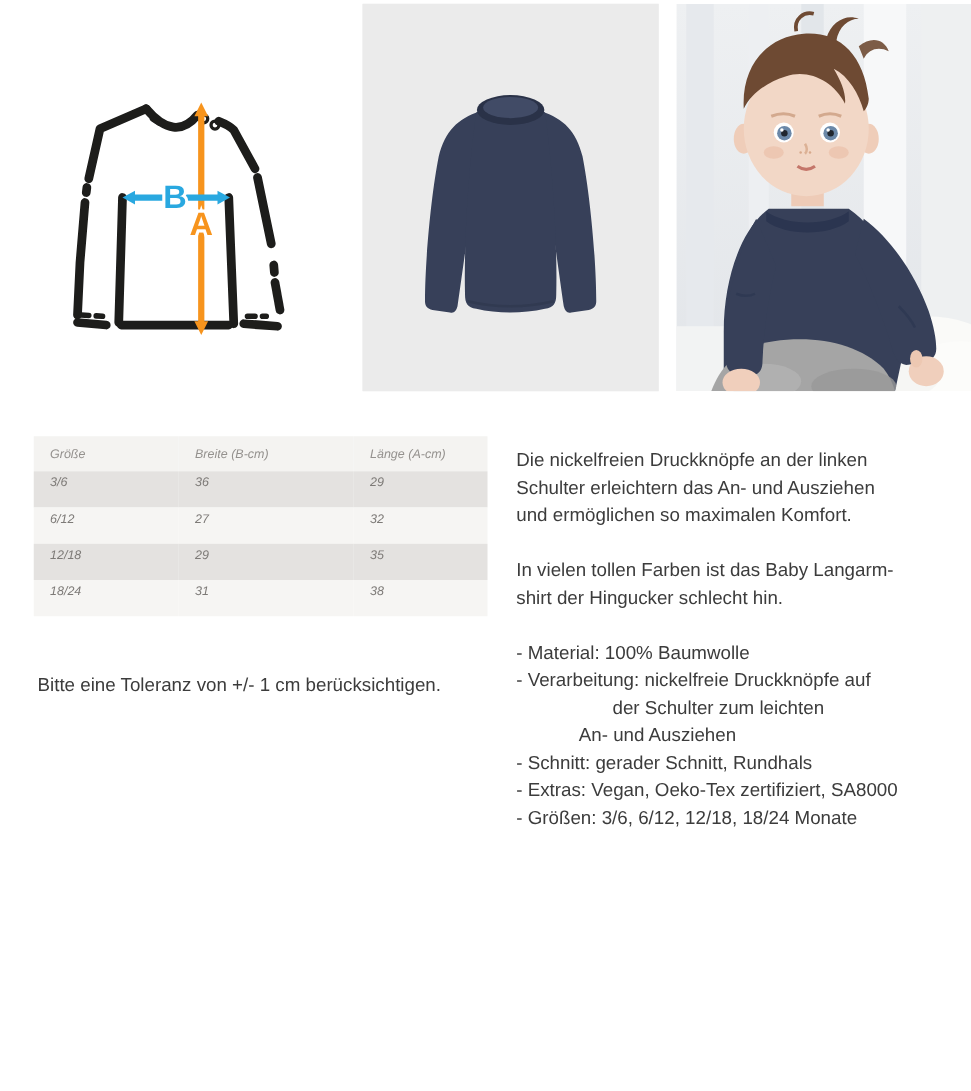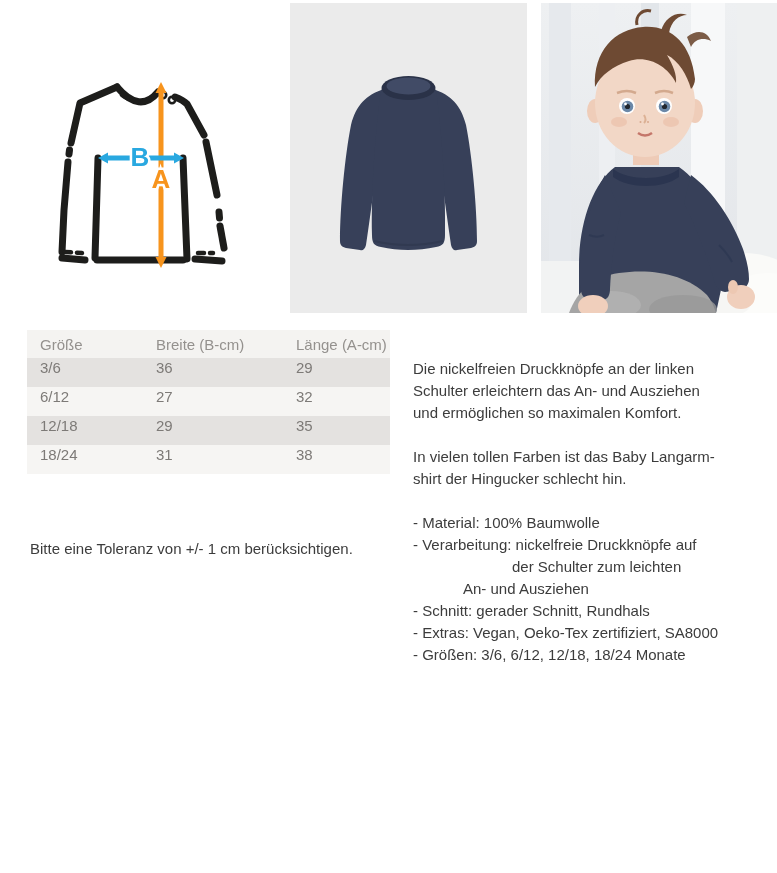--- a/index.html
+++ b/index.html
@@ -24,23 +24,24 @@
     color:var(--body-text);
   }
   figure{position:absolute;}
   #size-diagram{left:58px;top:80px;width:170px;height:190px;}
   #product-photo{left:290px;top:3px;width:237px;height:310px;background:var(--photo-bg);}
   #model-photo{left:541px;top:3px;width:236px;height:310px;overflow:hidden;}
   svg{display:block;}
 
   
   #size-table{
-    position:absolute;left:27px;top:330px;width:363px;
+    position:absolute;left:27px;top:349px;width:363px;
     border-collapse:collapse;table-layout:fixed;
-    font-size:15px;
+    font-size:10px;
+    font-style:italic;
   }
   #size-table th{
     background:var(--table-header-bg);color:var(--table-header-text);
     font-weight:normal;text-align:left;height:28px;padding:0 0 0 13px;
   }
   #size-table td{
     color:var(--table-cell-text);height:29px;padding:0 0 11px 13px;
   }
   #size-table tbody tr:nth-child(odd) td{background:var(--table-row-dark);}
   #size-table tbody tr:nth-child(even) td{background:var(--table-row-light);}
@@ -50,21 +51,21 @@
     position:absolute;left:30px;top:540px;font-size:15px;color:var(--body-text);
   }
 
   
   #description{
     position:absolute;left:413px;top:336px;width:345px;
     font-size:15px;line-height:22px;color:var(--body-text);
   }
   #description .para{margin-top:22px;}
   #description .line{display:block;}
-  .indent-a{margin-left:99px;}
+  .indent-a{margin-left:77px;}
   .indent-b{margin-left:50px;}
 
   
   .ol{fill:none;stroke:var(--outline);stroke-width:7;stroke-linecap:round;stroke-linejoin:round;}
   .ol-thin{fill:none;stroke:var(--outline);stroke-width:2.6;}
   .ol-dash{fill:none;stroke:var(--outline);stroke-width:4.5;stroke-dasharray:6 6;stroke-linecap:round;}
   .arr-o{stroke:var(--arrow-orange);stroke-width:5;fill:none;}
   .arr-b{stroke:var(--arrow-blue);stroke-width:5;fill:none;}
   .head-o{fill:var(--arrow-orange);}
   .head-b{fill:var(--arrow-blue);}

